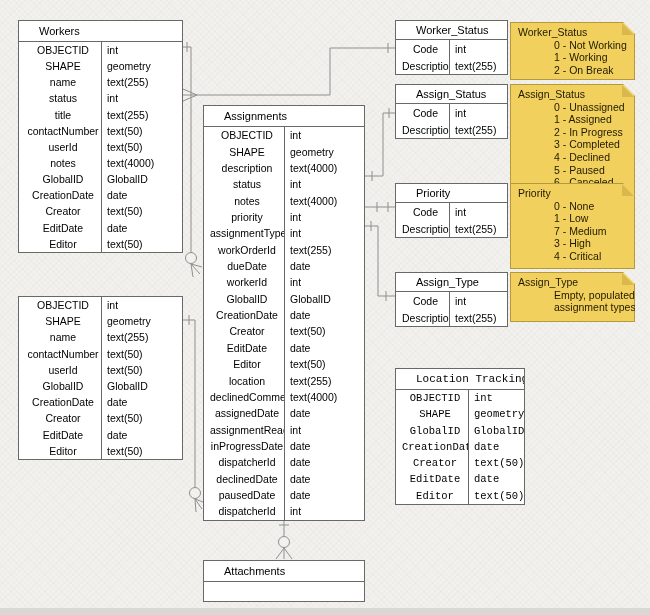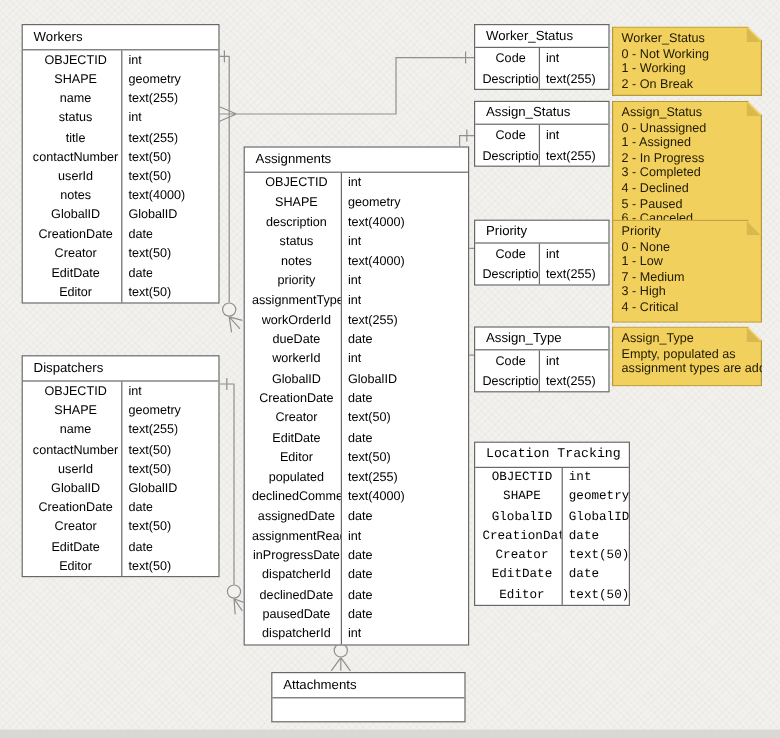--- a/index.html
+++ b/index.html
@@ -17,54 +17,54 @@
   }
   .bottom-strip{
     position:absolute;left:0;right:0;bottom:0;height:7px;background:#d9d8d5;
   }
   svg.wires{position:absolute;left:0;top:0;z-index:1;}
   .etable{
     position:absolute;z-index:2;background:#ffffff;border:1px solid #686868;
     box-sizing:border-box; --hh:20px; --rh:16.2px; --col:82px;
   }
   .etable .hdr{
-    height:var(--hh);line-height:var(--hh);padding-left:9px;font-size:11px;
+    height:var(--hh);line-height:var(--hh);padding-left:20px;font-size:11px;
     border-bottom:1px solid #686868;white-space:nowrap;overflow:hidden;
   }
   .etable .tbody{position:relative;text-align:center;}
   .etable .divider{
     position:absolute;top:0;bottom:0;left:var(--col);width:1px;background:#686868;
   }
   .row{display:flex;height:var(--rh);align-items:center;font-size:10.5px;white-space:nowrap;}
   .row .fname{width:var(--col);flex:none;padding-left:6px;box-sizing:border-box;overflow:hidden;}
   .row .ftype{padding-left:6px;overflow:hidden;}
 
   #t-workers      {left:18px;  top:20px;  width:165px; --rh:16.15px; --col:82px;}
   #t-dispatchers  {left:18px;  top:296px; width:165px; --rh:16.2px;  --col:82px;}
-  #t-assignments  {left:203px; top:105px; width:188px;margin-top:17px; --rh:16.37px; --col:80px;}
+  #t-assignments  {left:203px; top:105px; width:162px; --rh:16.37px; --col:80px;}
   #t-worker-status{left:395px; top:20px;  width:113px; --hh:18px; --rh:17px; --col:53px;}
   #t-assign-status{left:395px; top:84px;  width:113px; --hh:18px; --rh:17px; --col:53px;}
   #t-priority     {left:395px; top:183px; width:113px; --hh:18px; --rh:17px; --col:53px;}
   #t-assign-type  {left:395px; top:272px; width:113px; --hh:18px; --rh:17px; --col:53px;}
   #t-location     {left:395px; top:368px; width:130px;font-family:Liberation Mono, monospace; --rh:16.25px; --col:72px;}
-  #t-attachments  {left:203px; top:560px; width:162px;margin-left:23px;}
+  #t-attachments  {left:203px; top:560px; width:162px;}
   #t-attachments .tbody{height:19px;}
 
   .note{
     position:absolute;z-index:2;box-sizing:border-box;
     background:#f2d05e;border:1px solid #b5993f;
     padding:3px 6px 3px 7px;font-size:10.5px;line-height:12.6px;color:#201a00;
     clip-path:polygon(0 0, calc(100% - 12px) 0, 100% 12px, 100% 100%, 0 100%);
   }
   .note .fold{
     position:absolute;top:0;right:0;width:12px;height:12px;background:#d9b84e;
     clip-path:polygon(0 0, 100% 100%, 0 100%);
   }
   .note .ntitle{white-space:nowrap;}
-  .nline{white-space:nowrap;}
+  .nline{white-space:nowrap;margin-left:36px;}
   #n-worker-status{left:510px;top:22px; width:125px;height:58px;}
   #n-assign-status{left:510px;top:84px; width:125px;height:112px;}
   #n-priority     {left:510px;top:183px;width:125px;height:86px;}
   #n-assign-type  {left:510px;top:272px;width:125px;height:50px;}
 </style>
 </head>
 <body>
 
 <div class="canvas">
 
@@ -169,21 +169,20 @@
           <span class="ftype">date</span>
         </div>
         <div class="row">
           <span class="fname">Editor</span>
           <span class="ftype">text(50)</span>
         </div>
       </div>
   </div>
 
   <div class="etable" id="t-dispatchers">
-    <div class="hdr">Dispatchers</div>
     <div class="tbody">
       <div class="divider"></div>
     <div class="row">
           <span class="fname">OBJECTID</span>
           <span class="ftype">int</span>
         </div>
         <div class="row">
           <span class="fname">SHAPE</span>
           <span class="ftype">geometry</span>
         </div>
@@ -280,21 +279,21 @@
         </div>
         <div class="row">
           <span class="fname">EditDate</span>
           <span class="ftype">date</span>
         </div>
         <div class="row">
           <span class="fname">Editor</span>
           <span class="ftype">text(50)</span>
         </div>
         <div class="row">
-          <span class="fname">populated</span>
+          <span class="fname">location</span>
           <span class="ftype">text(255)</span>
         </div>
         <div class="row">
           <span class="fname">declinedComment</span>
           <span class="ftype">text(4000)</span>
         </div>
         <div class="row">
           <span class="fname">assignedDate</span>
           <span class="ftype">date</span>
         </div>

